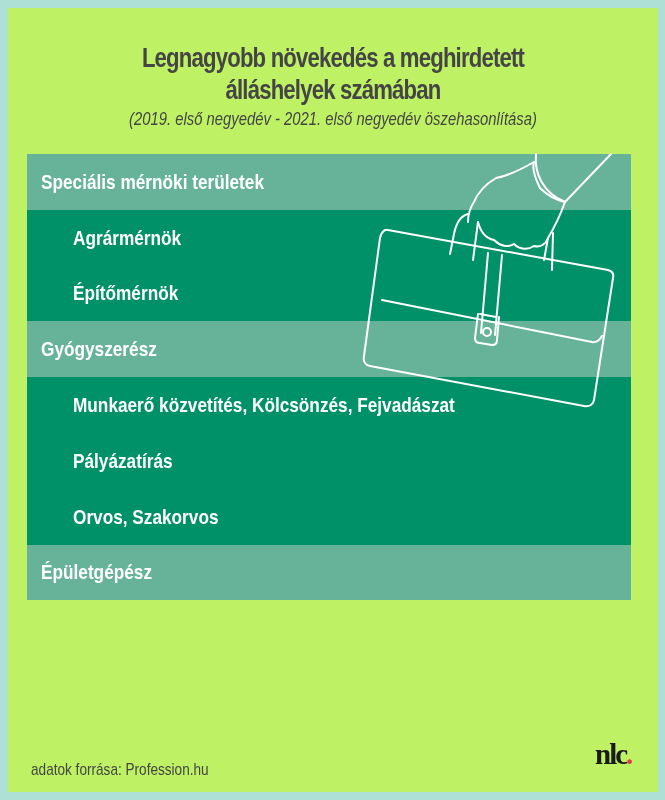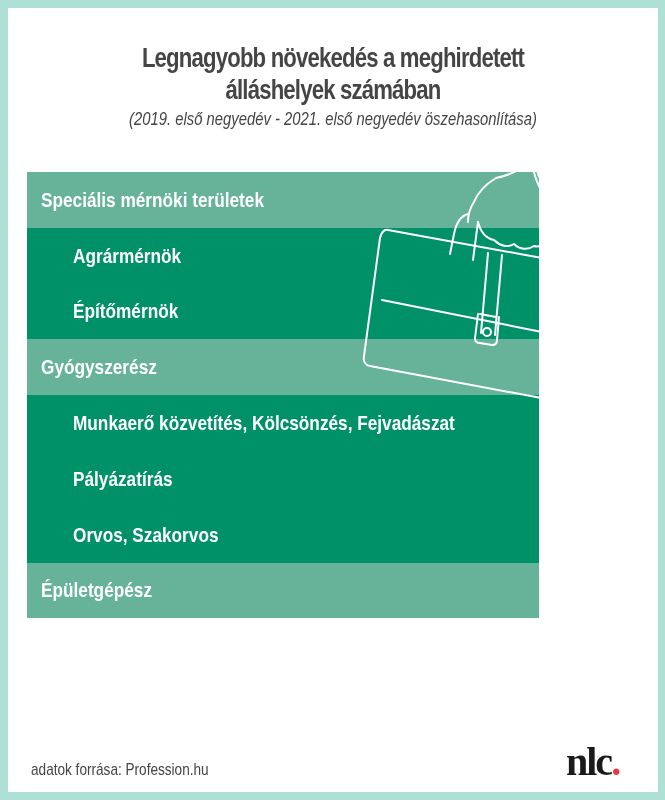--- a/index.html
+++ b/index.html
@@ -7,21 +7,21 @@
     width: 665px; height: 800px;
     background: #aee0d5;
     position: relative;
     overflow: hidden;
     font-family: "Liberation Sans", "DejaVu Sans", sans-serif;
   }
   .panel {
     position: absolute;
     left: 8px; top: 8px;
     width: 650px; height: 784px;
-    background: #ffffff;
+    background: #bef264;
     text-decoration: underline;
   }
   .title {
     position: absolute;
     left: 0; top: 34px; width: 650px;
     text-align: center;
     color: #454545;
     font-weight: bold;
     font-size: 27px;
     line-height: 32px;
@@ -36,21 +36,21 @@
     color: #454545;
     font-style: italic;
     font-size: 19px;
     line-height: 24px;
     transform: scaleX(0.78);
     transform-origin: center;
   }
   .rows {
     position: absolute;
     left: 19px; top: 146px;
-    width: 512px; height: 558px; margin-top: 18px;
+    width: 604px; height: 558px;
   }
   .row {
     height: 55.8px;
     display: flex; align-items: center;
     box-sizing: border-box;
     padding-left: 14px;
   }
   .row.light { background: #66b39a; }
   .row.dark { background: #009169; padding-left: 46px; }
   .row span {
@@ -70,25 +70,25 @@
   .source {
     position: absolute;
     left: 23px; top: 752px;
     color: #454545;
     font-size: 17px;
     transform: scaleX(0.8);
     transform-origin: left center;
   }
   .logo {
     position: absolute;
-    left: 558px; top: 730px;
+    left: 587px; top: 730px;
     color: #1a1a1a;
     font-family: "Liberation Serif", "DejaVu Serif", serif;
     font-weight: bold;
-    font-size: 40px;
+    font-size: 29px;
     letter-spacing: -2px;
   }
   .logo .dot { color: #e63946; }
 </style>
 </head>
 <body>
 
 <div class="panel">
   <div class="title">
     <div>Legnagyobb növekedés a meghirdetett</div>

